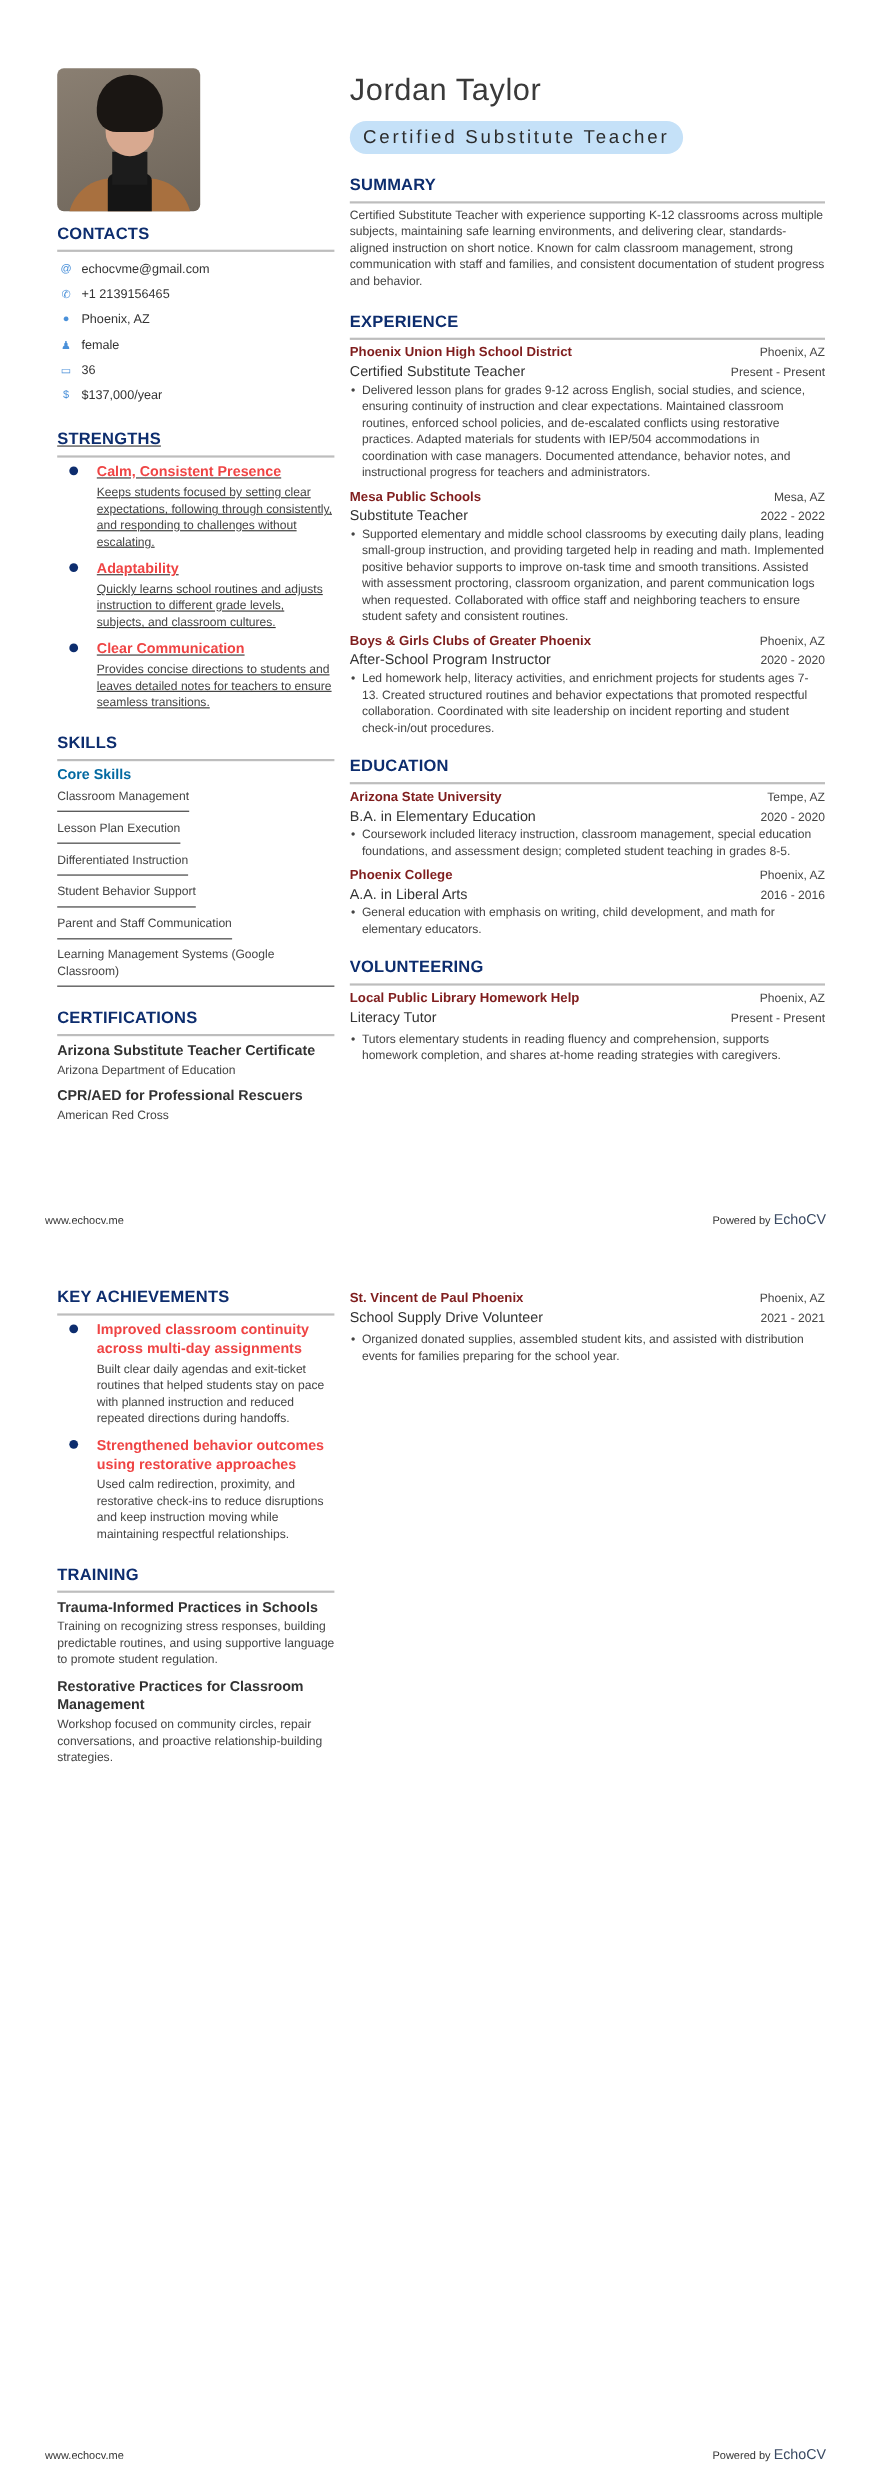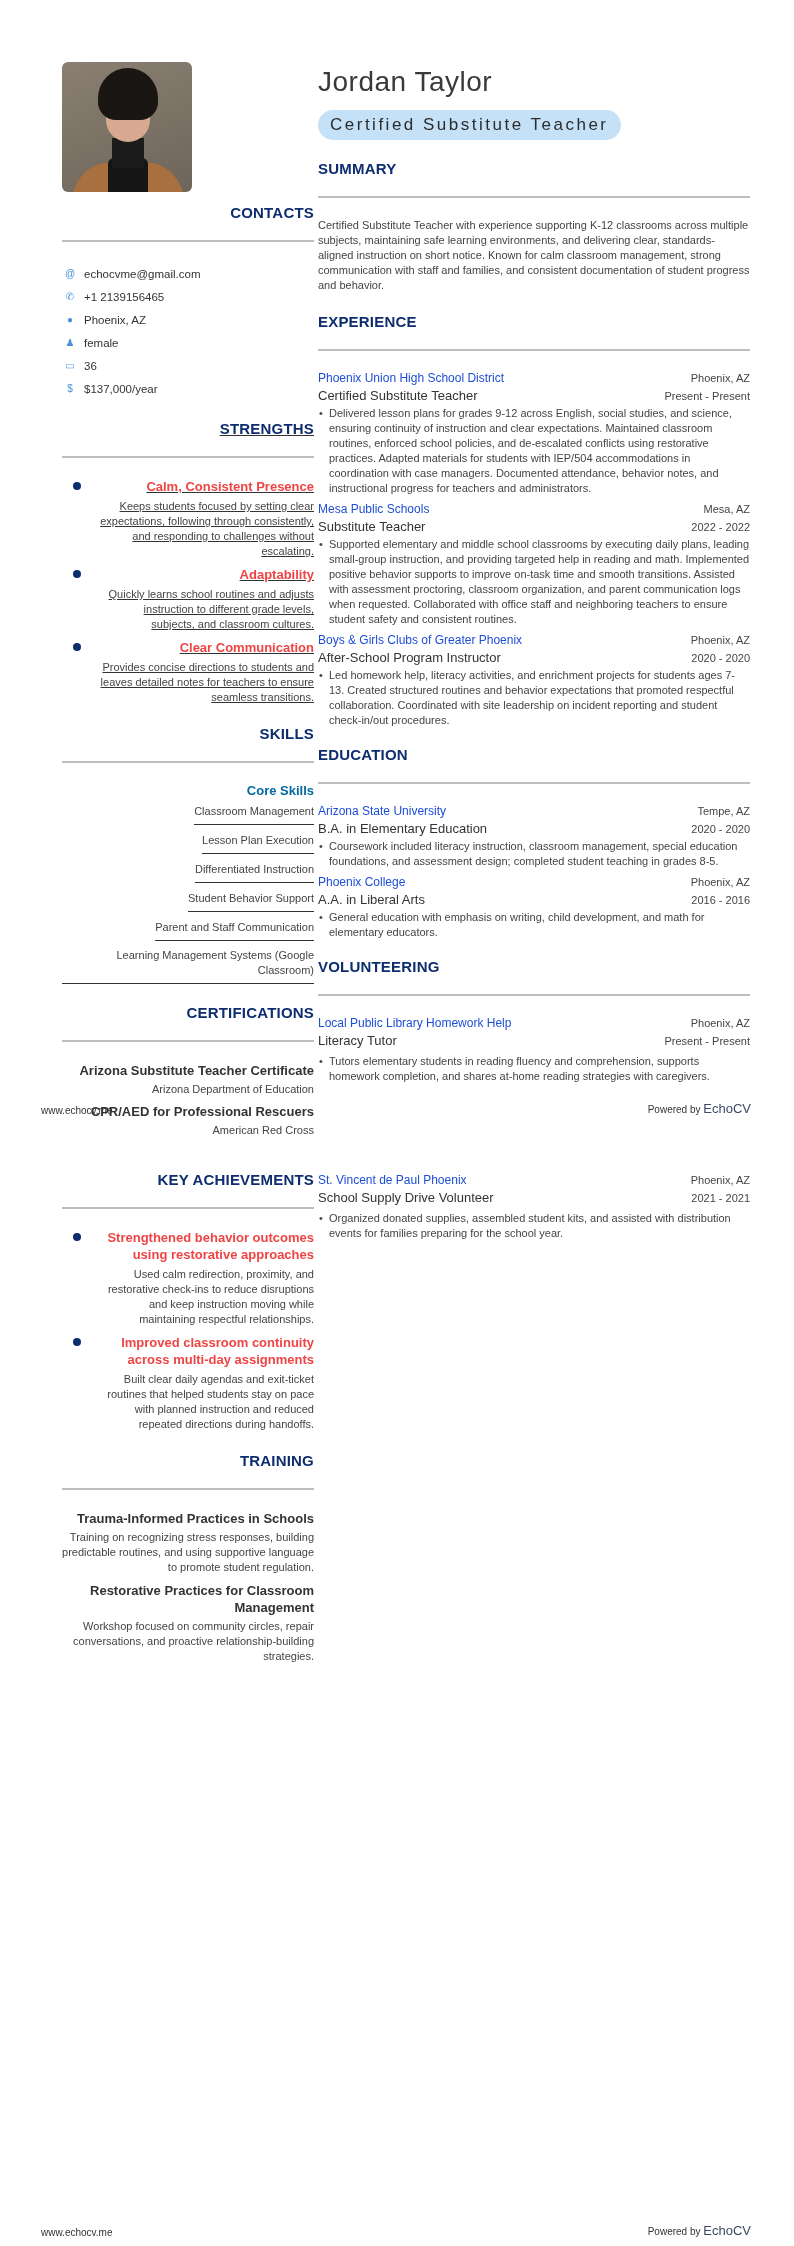--- a/index.html
+++ b/index.html
@@ -1,44 +1,44 @@
 <!DOCTYPE html>
 <html><head>
 <meta charset="utf-8">
 <style>
   * { box-sizing: border-box; margin: 0; padding: 0; }
   body { width: 794px; height: 2246px; background: #ffffff; font-family: "Liberation Sans", sans-serif; color: #333; position: relative; overflow: hidden; }
   .page { position: absolute; left: 0; width: 794px; }
   .page1 { top: 0; height: 1123px; }
   .page2 { top: 1123px; height: 1123px; }
-  .left { position: absolute; left: 62px; width: 252px; text-align: right; }
+  .left { position: absolute; left: 52px; width: 252px; }
   .right { position: absolute; left: 318px; width: 432px; }
   .photo { width: 130px; height: 130px; border-radius: 6px; overflow: hidden; background: linear-gradient(160deg,#8a7f72 0%,#6e655a 100%); position: relative; }
   .photo .hair { position:absolute; left:36px; top:6px; width:60px; height:52px; background:#1a1613; border-radius:30px 30px 18px 18px; }
   .photo .face { position:absolute; left:44px; top:24px; width:44px; height:56px; background:#d8a990; border-radius:22px 22px 24px 24px; }
   .photo .neck { position:absolute; left:50px; top:76px; width:32px; height:30px; background:#1c1c1c; }
   .photo .coat { position:absolute; left:10px; top:100px; width:112px; height:40px; background:#a8703f; border-radius:40px 40px 0 0; }
   .photo .collar { position:absolute; left:46px; top:96px; width:40px; height:40px; background:#151515; border-radius:6px 6px 0 0; }
-  .sec-title { color: #0d2d6e; font-weight: bold; font-size: 15px; letter-spacing: 0.2px; padding-bottom: 19px; border-bottom: 2px solid #bdbdbd; margin-bottom: 20px; }
+  .sec-title { color: #0d2d6e; font-weight: bold; font-size: 15px; letter-spacing: 0.2px; padding-bottom: 6px; border-bottom: 2px solid #bdbdbd; margin-bottom: 4px; }
   .contact { display: flex; align-items: center; font-size: 11.5px; color: #333; height: 23px; }
   .contact .ic { width: 12px; height: 12px; margin: 0 8px 0 2px; display: inline-flex; align-items: center; justify-content: center; color: #4a90d9; font-size: 10px; }
   .strength { position: relative; padding-left: 36px; margin-bottom: 7px; }
   .strength .dot { position: absolute; left: 11px; top: 4px; width: 8px; height: 8px; border-radius: 50%; background: #0d2d6e; }
   .strength .t { font-weight: bold; font-size: 13px; color: #ef4444; margin-bottom: 4px; line-height: 17px; }
   .strength .d { font-size: 11px; color: #444; line-height: 15px; }
   .skill-cat { font-weight: bold; font-size: 13px; color: #0369a1; margin: 4px 0 3px; }
   .skill { display: inline-block; font-size: 11px; color: #444; line-height: 15px; padding: 2px 0 5px; border-bottom: 1px solid #333; margin-bottom: 5px; }
   .cert .n { font-weight: bold; font-size: 13px; color: #333; line-height: 17px; }
   .cert .i { font-size: 11px; color: #444; margin: 4px 0 8px; }
   .name { font-size: 28px; color: #3a3a3a; letter-spacing: 0.5px; line-height: 44px; }
   .badge { display: inline-block; margin-top: 6px; background: #c5e1f8; border-radius: 16px; padding: 5px 12px; font-size: 17px; letter-spacing: 2.5px; color: #2c2c2c; }
   .summary { font-size: 11px; line-height: 15px; color: #444; }
   .entry { margin-bottom: 6px; }
   .row { display: flex; justify-content: space-between; align-items: baseline; }
-  .org { font-weight: normal; font-size: 12px; color: #1d4ed8; }
+  .org { font-weight: bold; font-size: 12px; color: #7f1d1d; }
   .loc { font-size: 11px; color: #444; }
   .role { font-size: 13px; color: #333; margin-top: 3px; }
   .date { font-size: 11px; color: #444; }
   .bullet { position: relative; padding-left: 11px; font-size: 11px; line-height: 15px; color: #444; margin-top: 3px; }
   .bullet::before { content: "•"; position: absolute; left: 1px; top: 0; }
   .footer { position: absolute; font-size: 10px; color: #333; }
   .footer .brand { font-size: 13px; color: #3a4a63; }
   .training .n { font-weight: bold; font-size: 13px; color: #333; line-height: 17px; }
   .training .d { font-size: 11px; color: #444; line-height: 15px; margin: 3px 0 7px; }
 </style>
@@ -220,27 +220,27 @@
   <div class="footer" style="left:41px; top:1105px;">www.echocv.me</div>
   <div class="footer" style="right:43px; top:1101px;"><span>Powered by</span> <span class="brand">EchoCV</span></div>
 </div>
 
 <div class="page page2">
   <div class="left" style="top:midpx; top:48px;">
     <div>
       <div class="sec-title">KEY ACHIEVEMENTS</div>
       <div class="strength">
           <span class="dot"></span>
+          <div class="t">Improved classroom continuity across multi-day assignments</div>
+          <div class="d">Built clear daily agendas and exit-ticket routines that helped students stay on pace with planned instruction and reduced repeated directions during handoffs.</div>
+        </div>
+      <div class="strength">
+          <span class="dot"></span>
           <div class="t">Strengthened behavior outcomes using restorative approaches</div>
           <div class="d">Used calm redirection, proximity, and restorative check-ins to reduce disruptions and keep instruction moving while maintaining respectful relationships.</div>
-        </div>
-      <div class="strength">
-          <span class="dot"></span>
-          <div class="t">Improved classroom continuity across multi-day assignments</div>
-          <div class="d">Built clear daily agendas and exit-ticket routines that helped students stay on pace with planned instruction and reduced repeated directions during handoffs.</div>
         </div>
     </div>
 
     <div style="margin-top:20px;" class="training">
       <div class="sec-title">TRAINING</div>
       <div class="n">Trauma-Informed Practices in Schools</div>
       <div class="d">Training on recognizing stress responses, building predictable routines, and using supportive language to promote student regulation.</div>
       <div class="n">Restorative Practices for Classroom Management</div>
       <div class="d">Workshop focused on community circles, repair conversations, and proactive relationship-building strategies.</div>
     </div>

